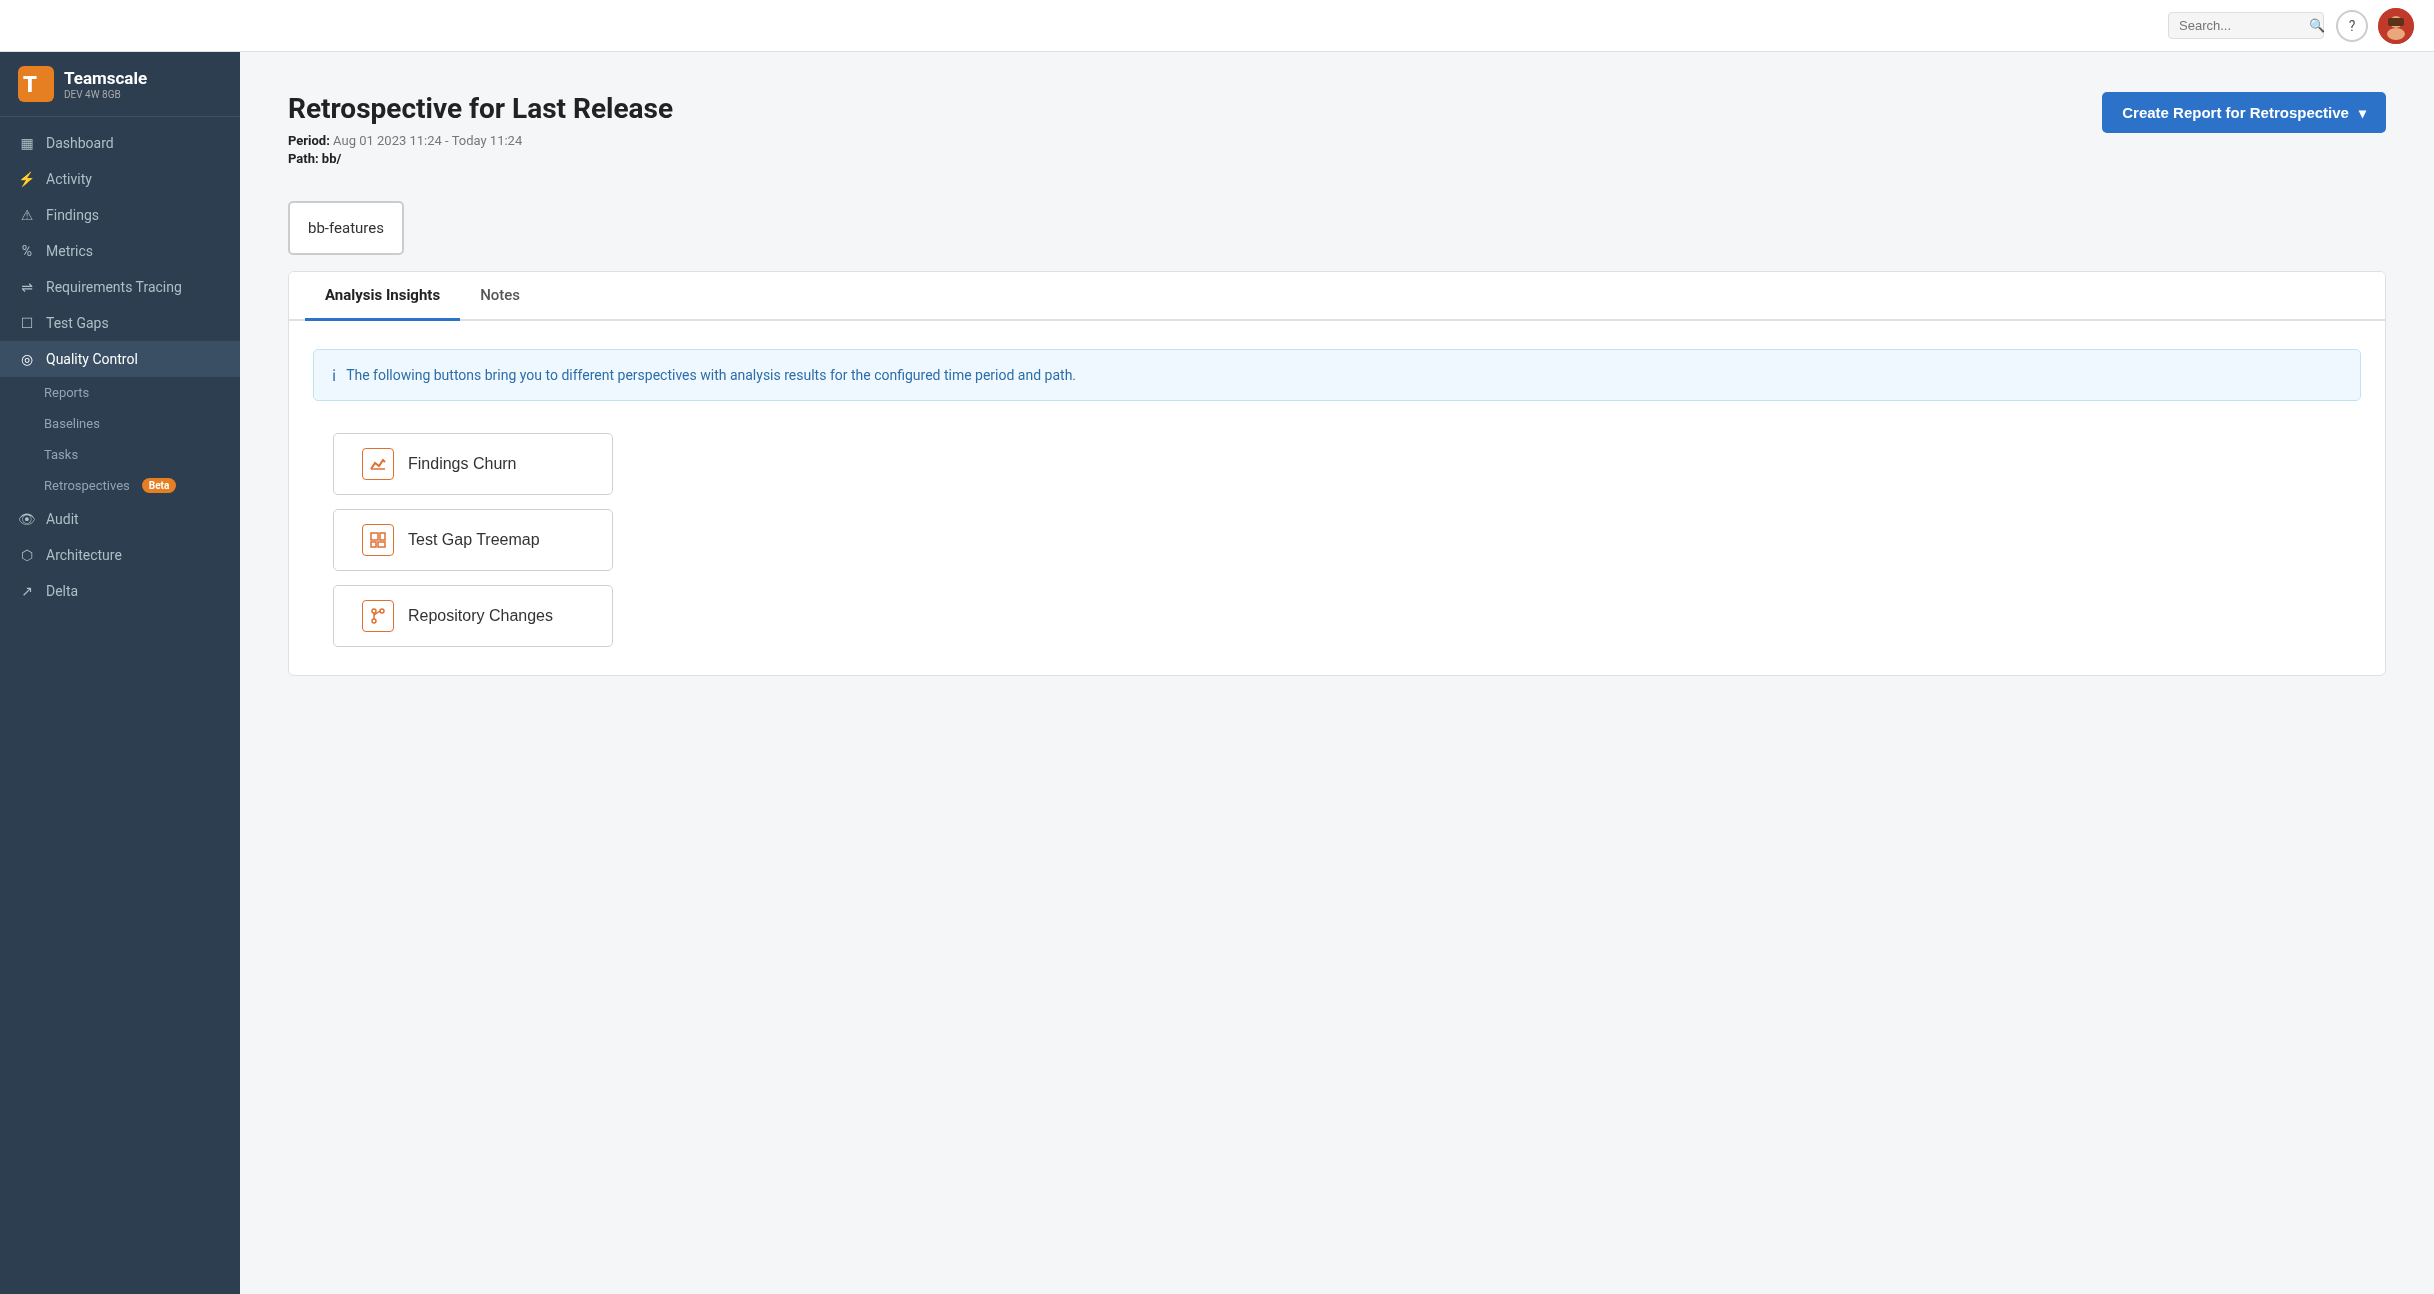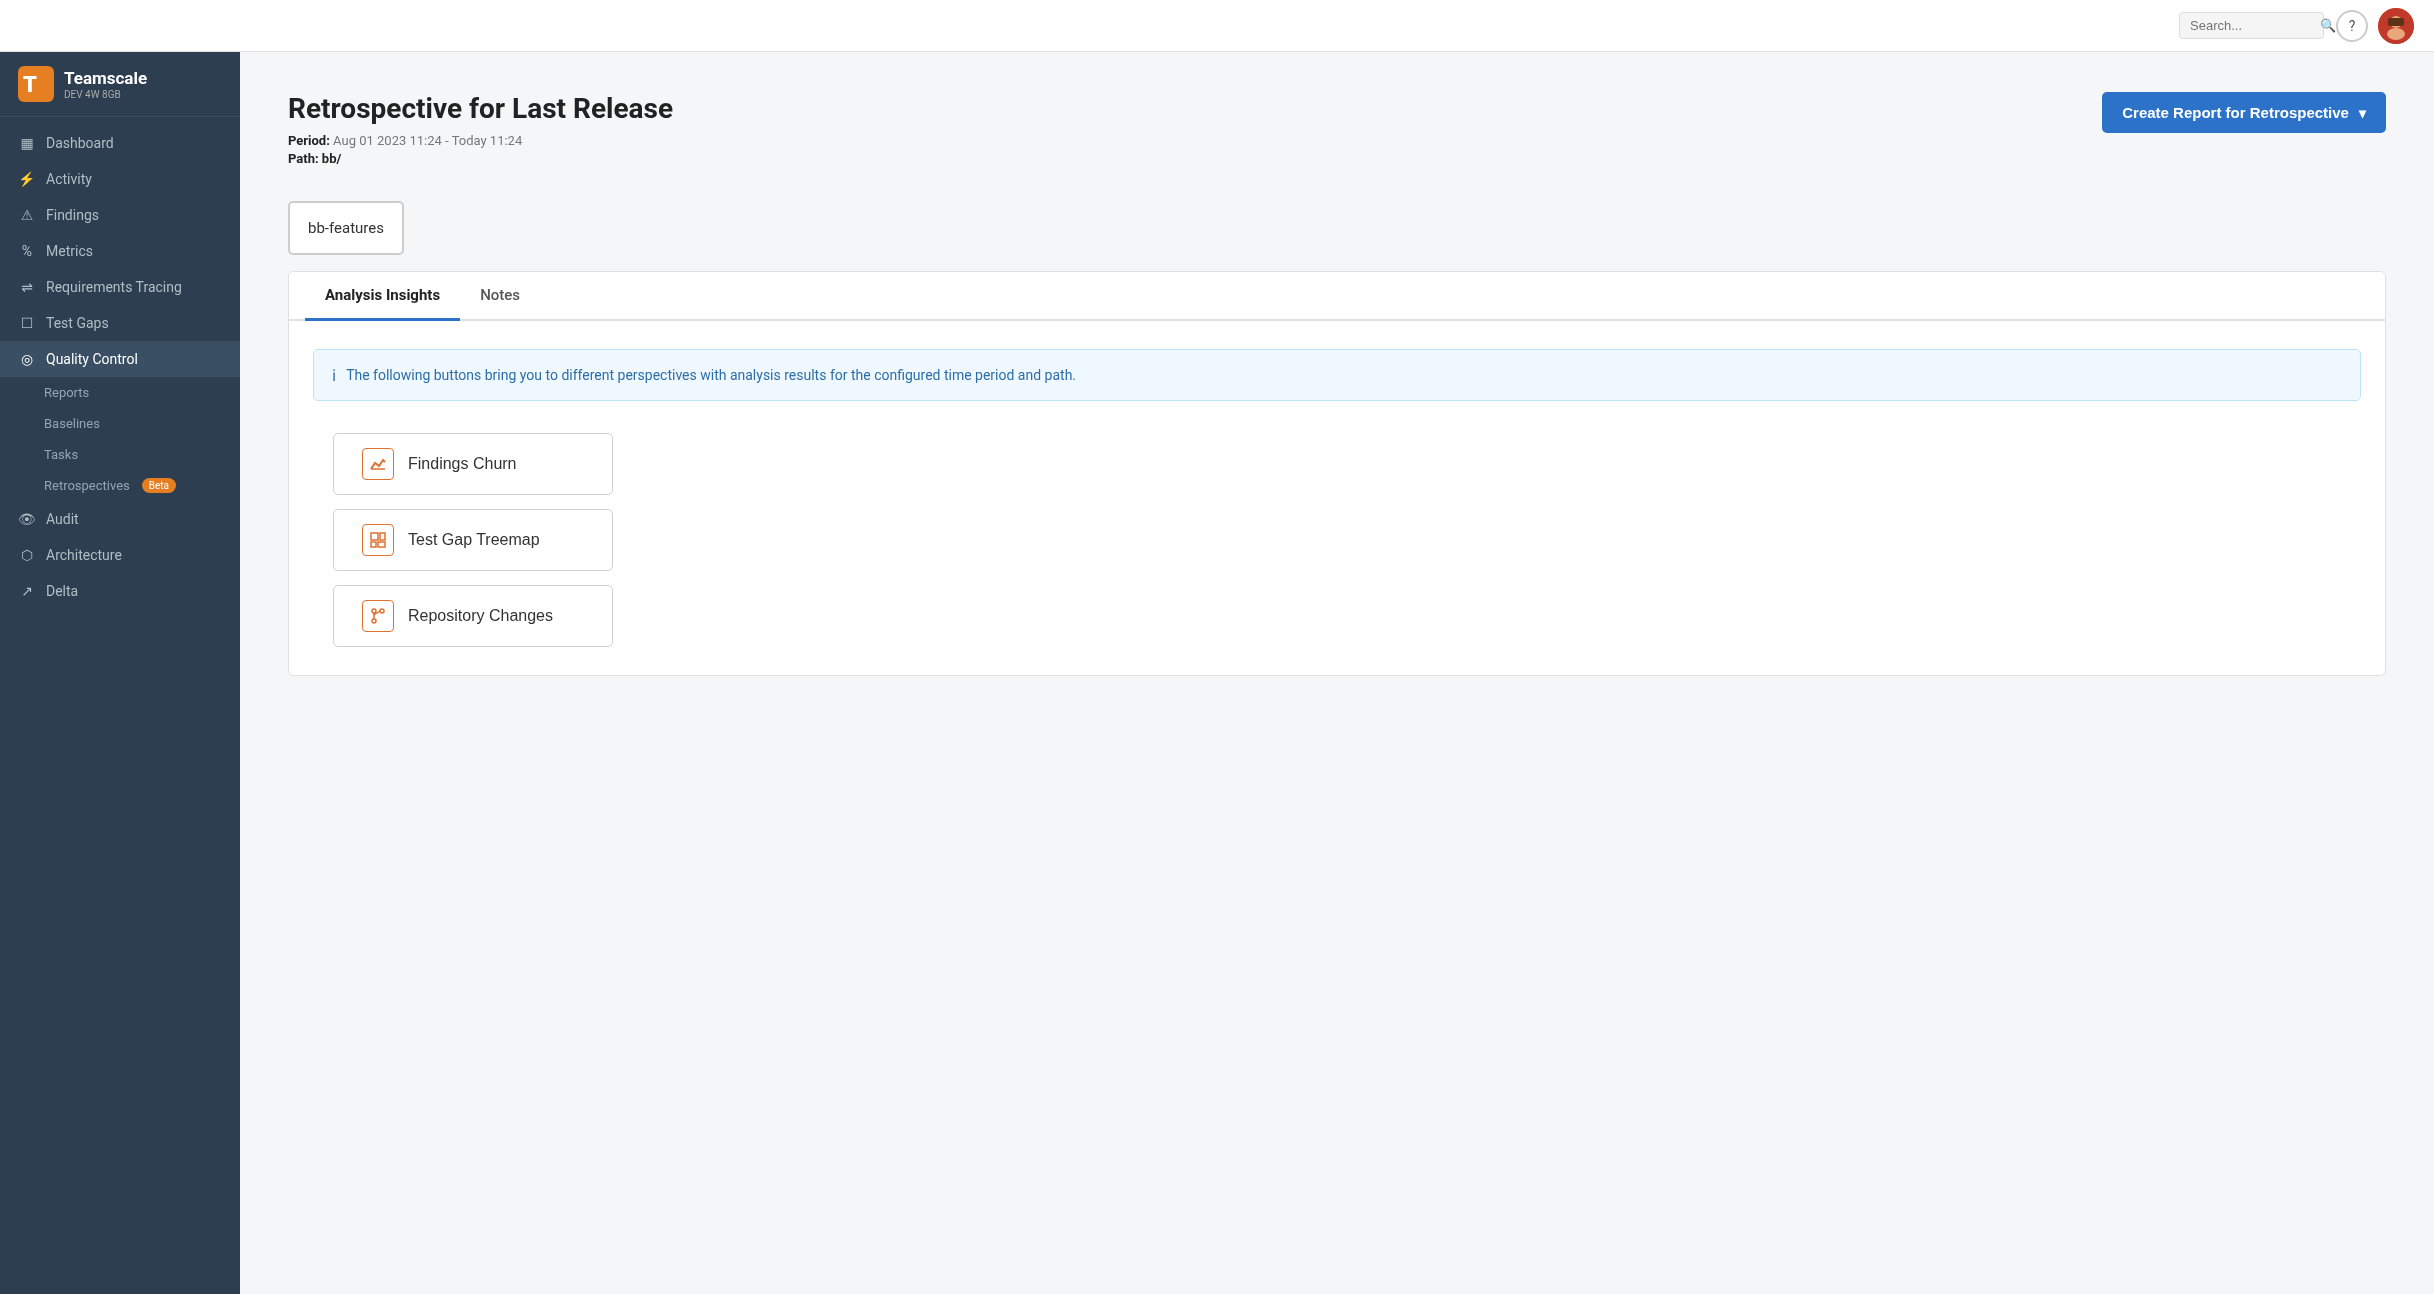--- a/index.html
+++ b/index.html
@@ -18,21 +18,21 @@
       z-index: 100;
     }
     .topbar-search {
       display: flex;
       align-items: center;
       background: #f5f5f5;
       border: 1px solid #ddd;
       border-radius: 4px;
       padding: 5px 10px;
       margin-right: 12px;
-      width: 145px;
+      width: 156px;
     }
     .topbar-search input {
       border: none;
       background: transparent;
       outline: none;
       font-size: 13px;
       color: #666;
       width: 130px;
     }
     .topbar-search-icon { color: #888; font-size: 13px; }
@@ -108,21 +108,21 @@
       transition: background 0.15s;
       gap: 6px;
     }
 
     .badge {
       background: #e67e22;
       color: #fff;
       font-size: 10px;
       padding: 2px 7px;
       border-radius: 10px;
-      font-weight: 400;
+      font-weight: 700;
       margin-left: 6px;
     }
 
     
     .main {
       flex: 1;
       overflow-y: auto;
       padding: 40px 48px;
       background: #f5f6f7;
     }

